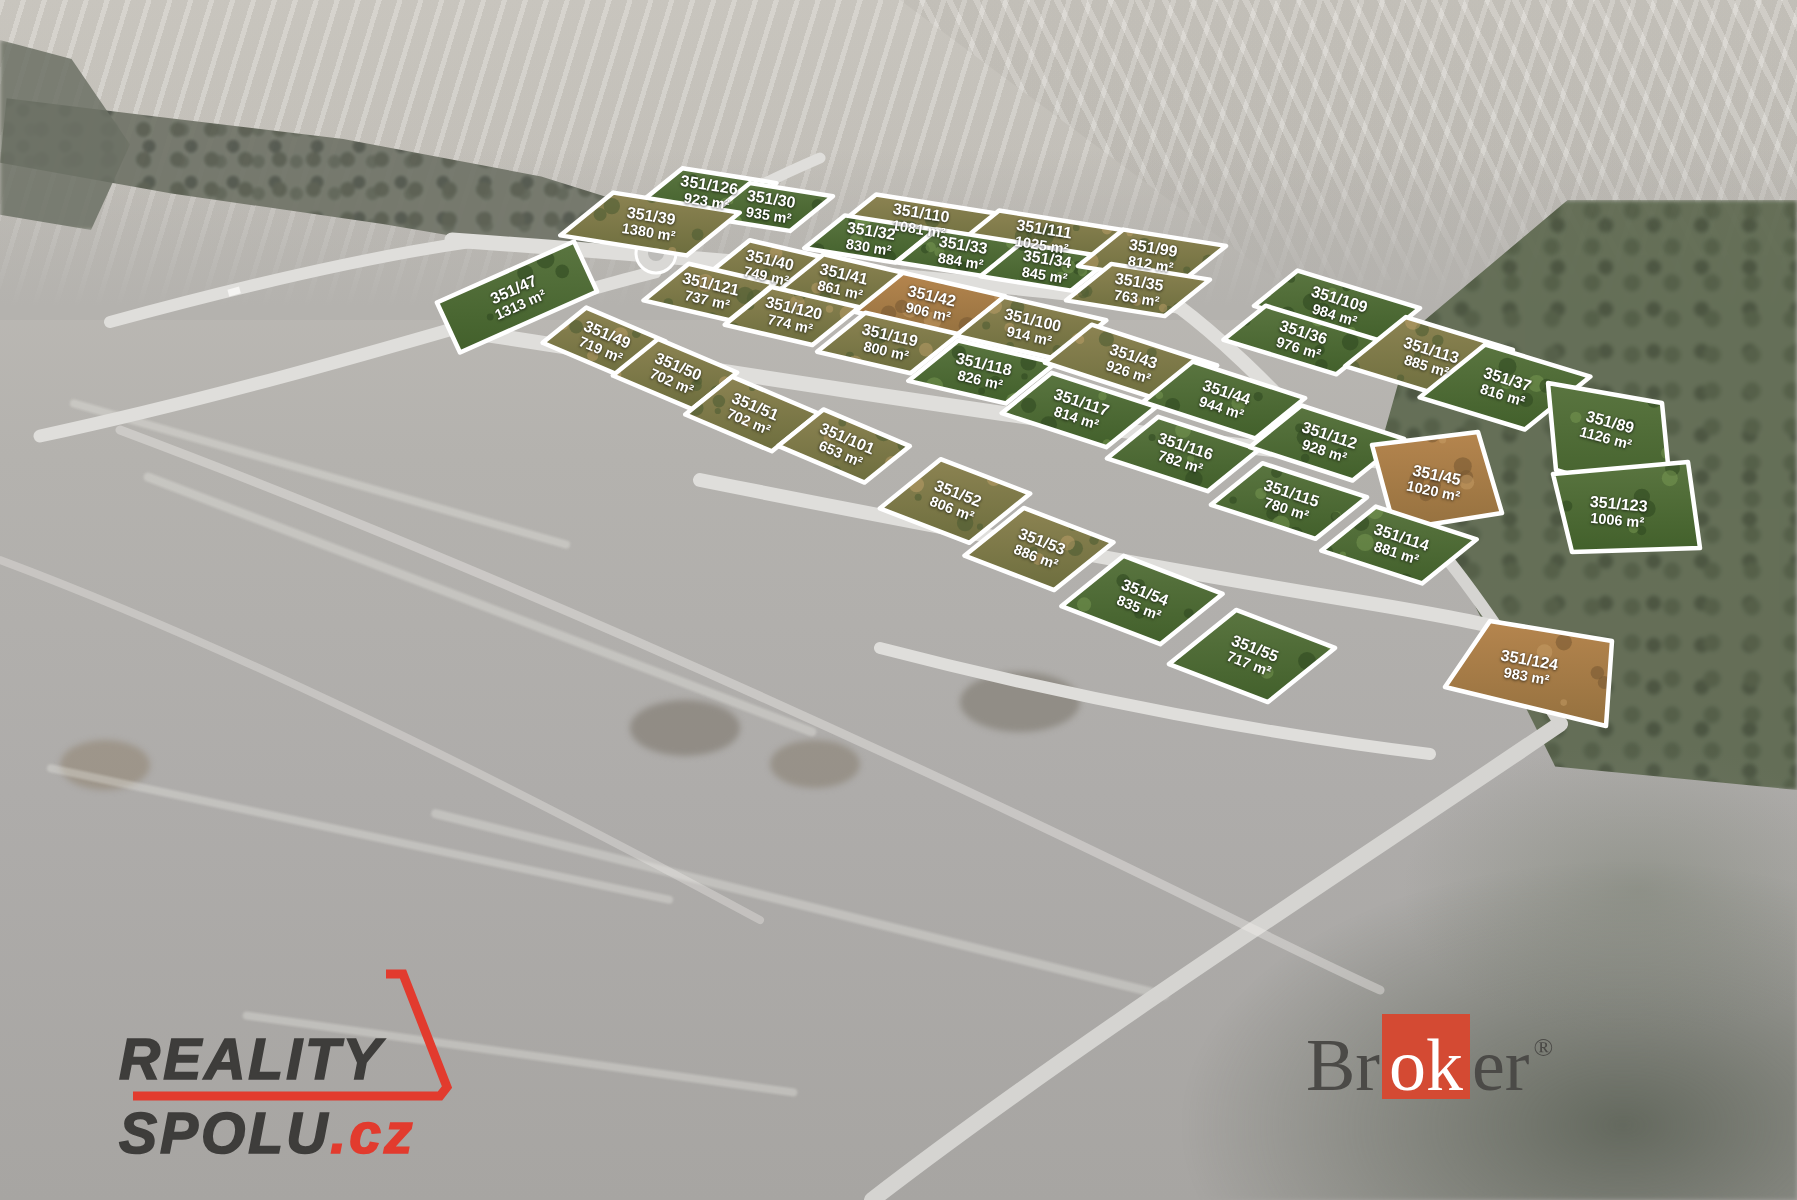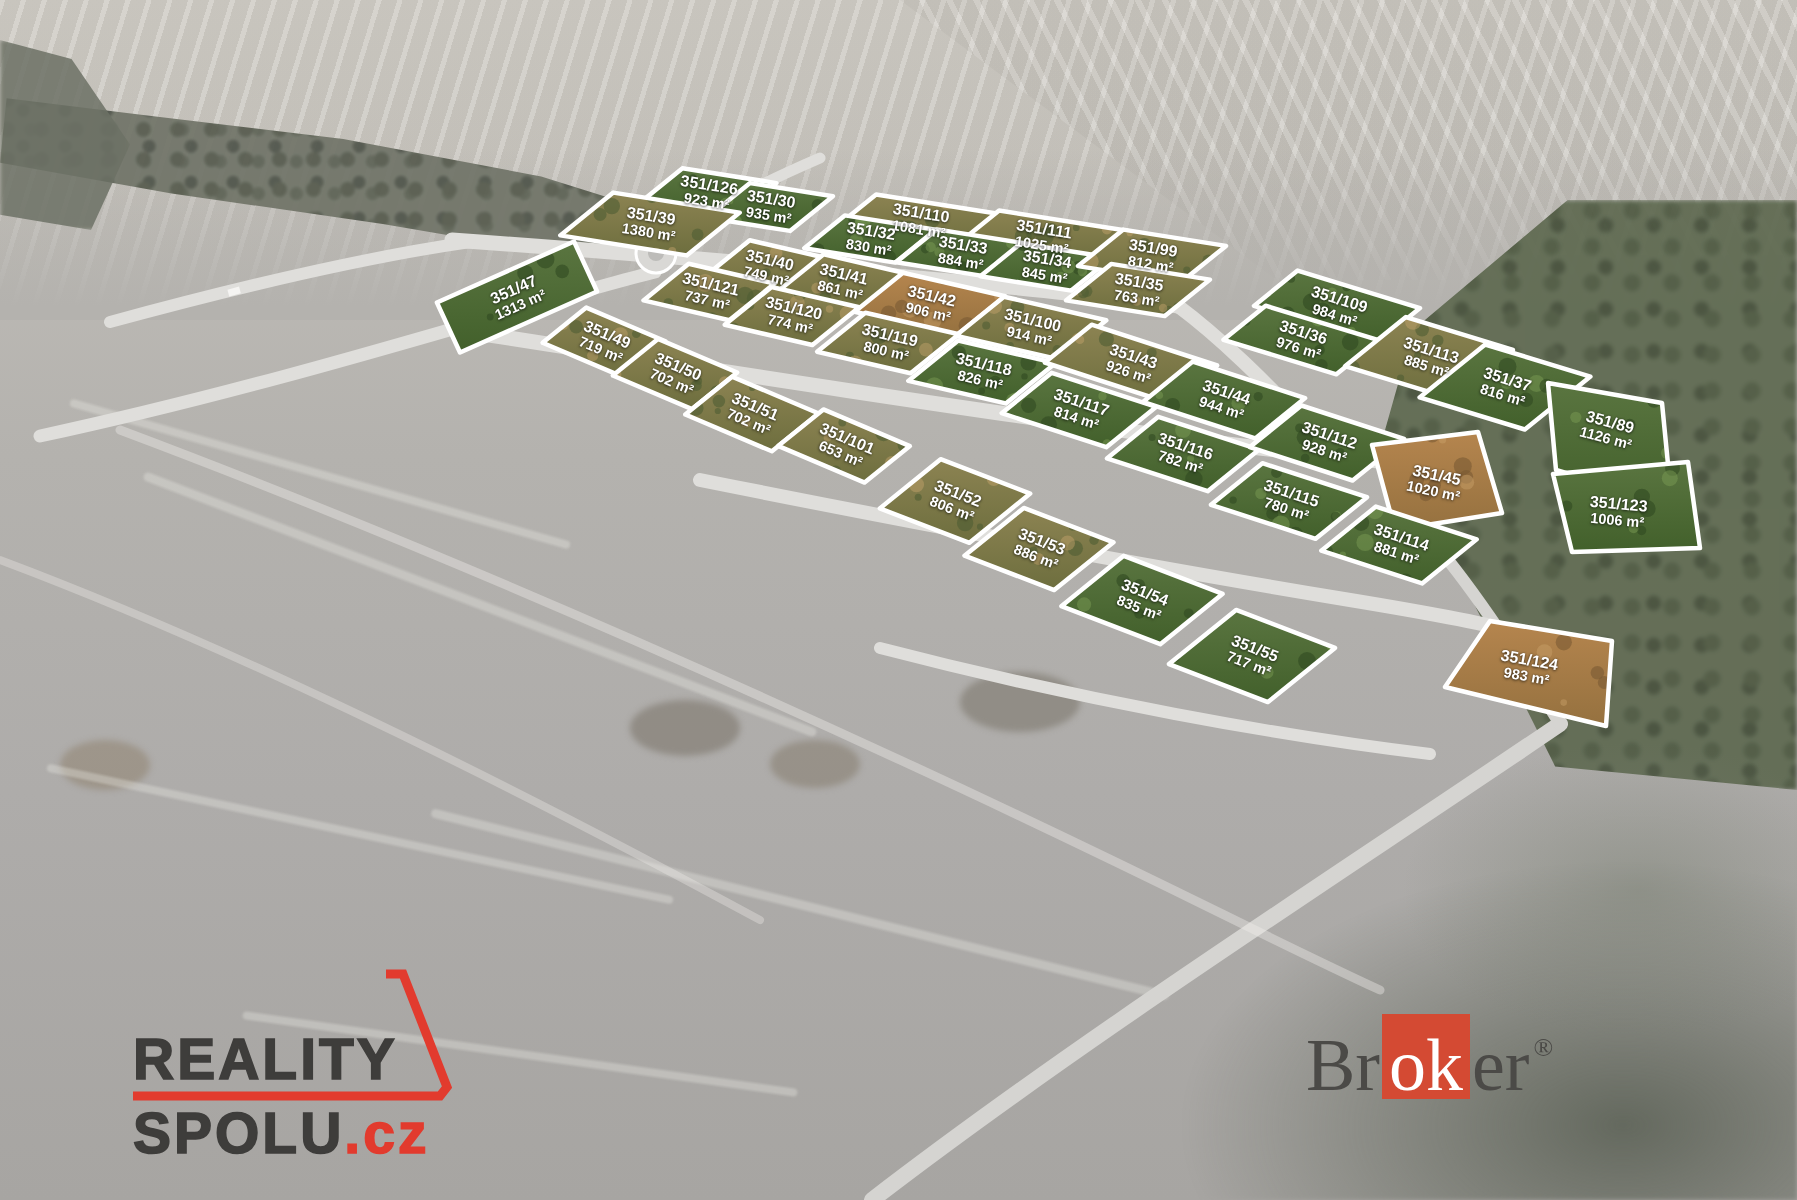--- a/index.html
+++ b/index.html
@@ -50,22 +50,22 @@
   .t3{left:40px;top:830px;width:640px;height:8px;transform:rotate(12deg);}
   .t4{left:420px;top:900px;width:760px;height:9px;transform:rotate(14deg);}
   .t5{left:240px;top:1050px;width:560px;height:8px;transform:rotate(8deg);}
   svg.overlay{position:absolute;left:0;top:0;z-index:2;}
   #labels{position:absolute;left:0;top:0;width:100%;height:100%;z-index:3;pointer-events:none;}
   .plot-label{position:absolute;color:#fff;font-weight:700;font-size:16px;line-height:1.1;
     text-align:center;white-space:nowrap;
     text-shadow:0 1px 3px rgba(0,0,0,.6),0 0 2px rgba(0,0,0,.35);}
   .plot-label .area{font-size:14.5px;font-weight:700;}
   
-  .reality{position:absolute;left:133px;top:1030px;z-index:4;color:#3e3d3b;font-weight:900;
-    -webkit-text-stroke:1.6px #3e3d3b;letter-spacing:3px;}
+  .reality{position:absolute;left:119px;top:1030px;z-index:4;color:#3e3d3b;font-weight:900;
+    -webkit-text-stroke:1.6px #3e3d3b;letter-spacing:3px;font-style:italic;}
   .reality .l1{font-size:57px;line-height:58px;}
   .reality .l2{font-size:57px;line-height:58px;margin-top:16px;}
   .reality .cz{color:#e23b2e;-webkit-text-stroke:1.6px #e23b2e;}
   
   .broker{position:absolute;left:1306px;top:1014px;z-index:4;color:#4b4a47;
     font-family:"Liberation Serif",serif;}
   .broker .b1{font-size:74px;line-height:1;white-space:nowrap;}
   .broker .ok{display:inline-block;background:#d44a33;color:#fff;line-height:.9;
     padding:18px 7px 0 7px;margin:0 2px -12px 2px;}
   .broker .reg{font-size:26px;vertical-align:34px;margin-left:4px;}

